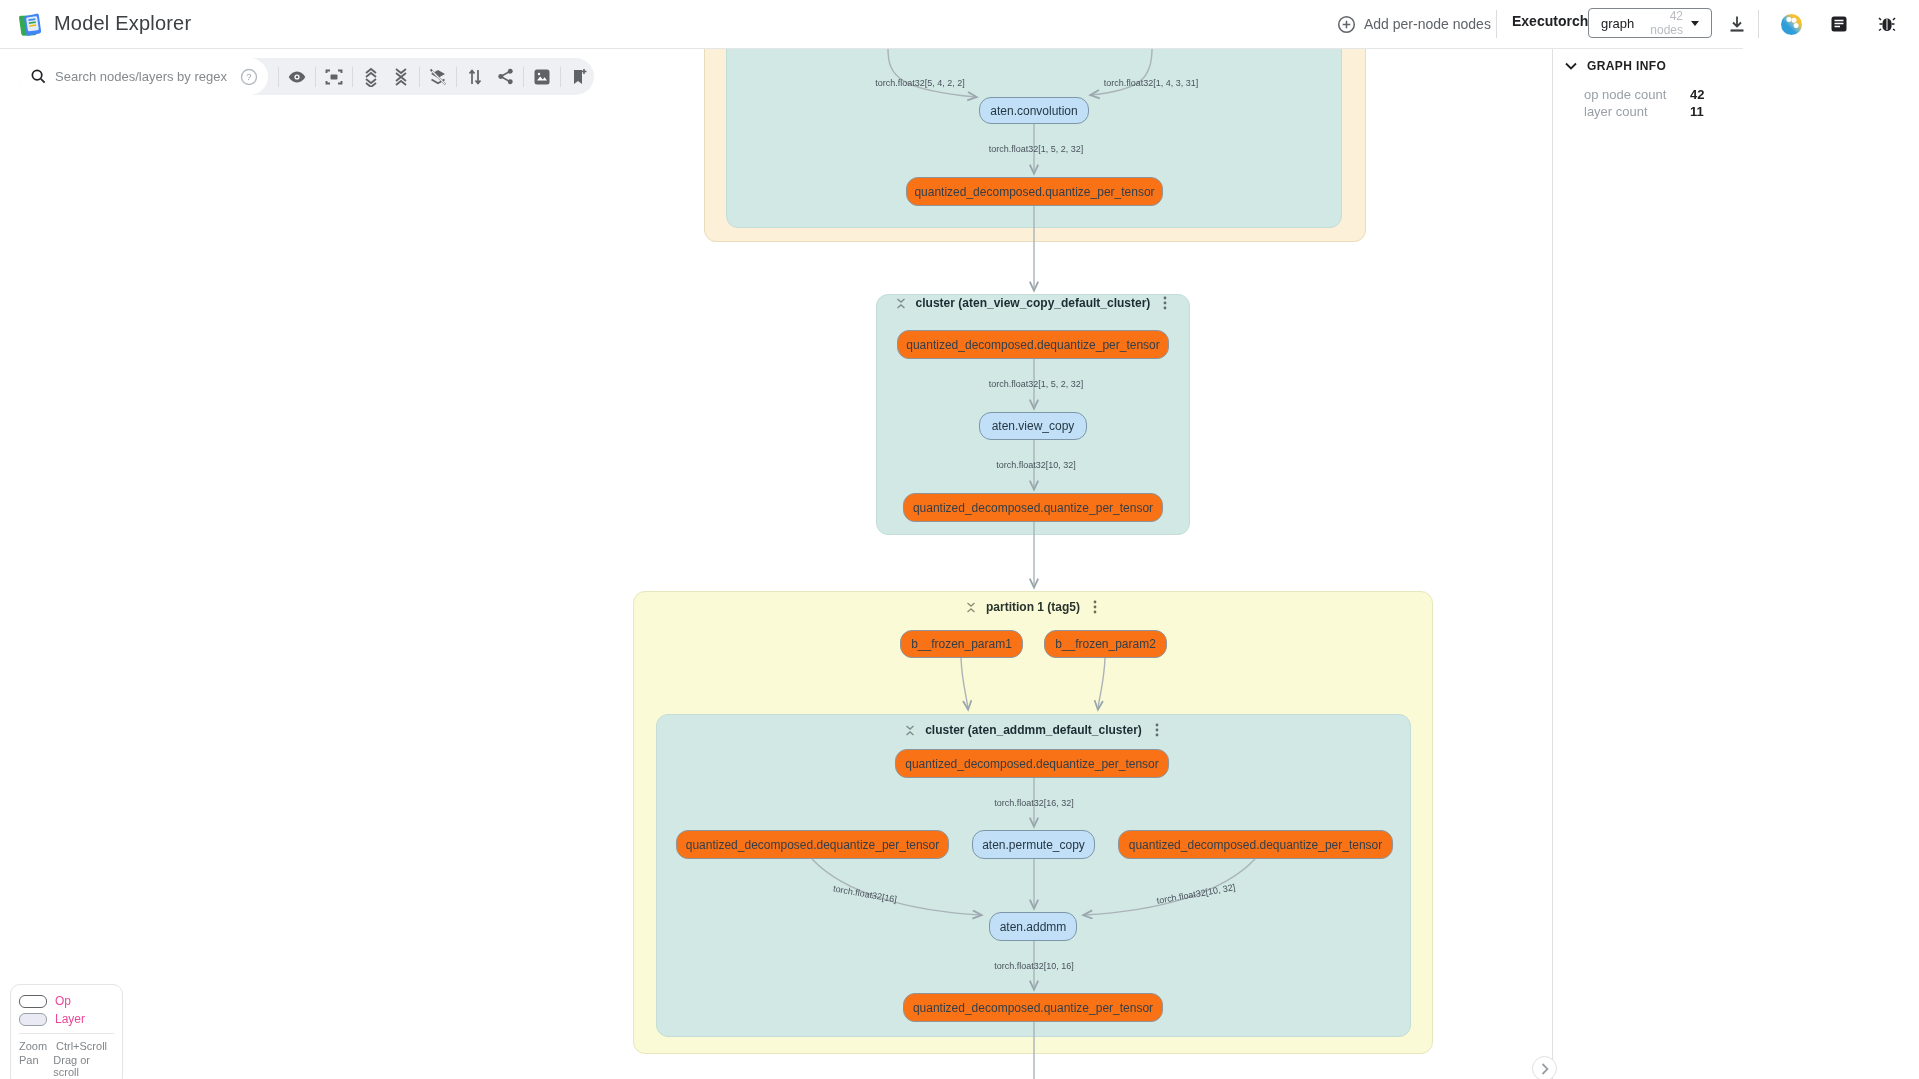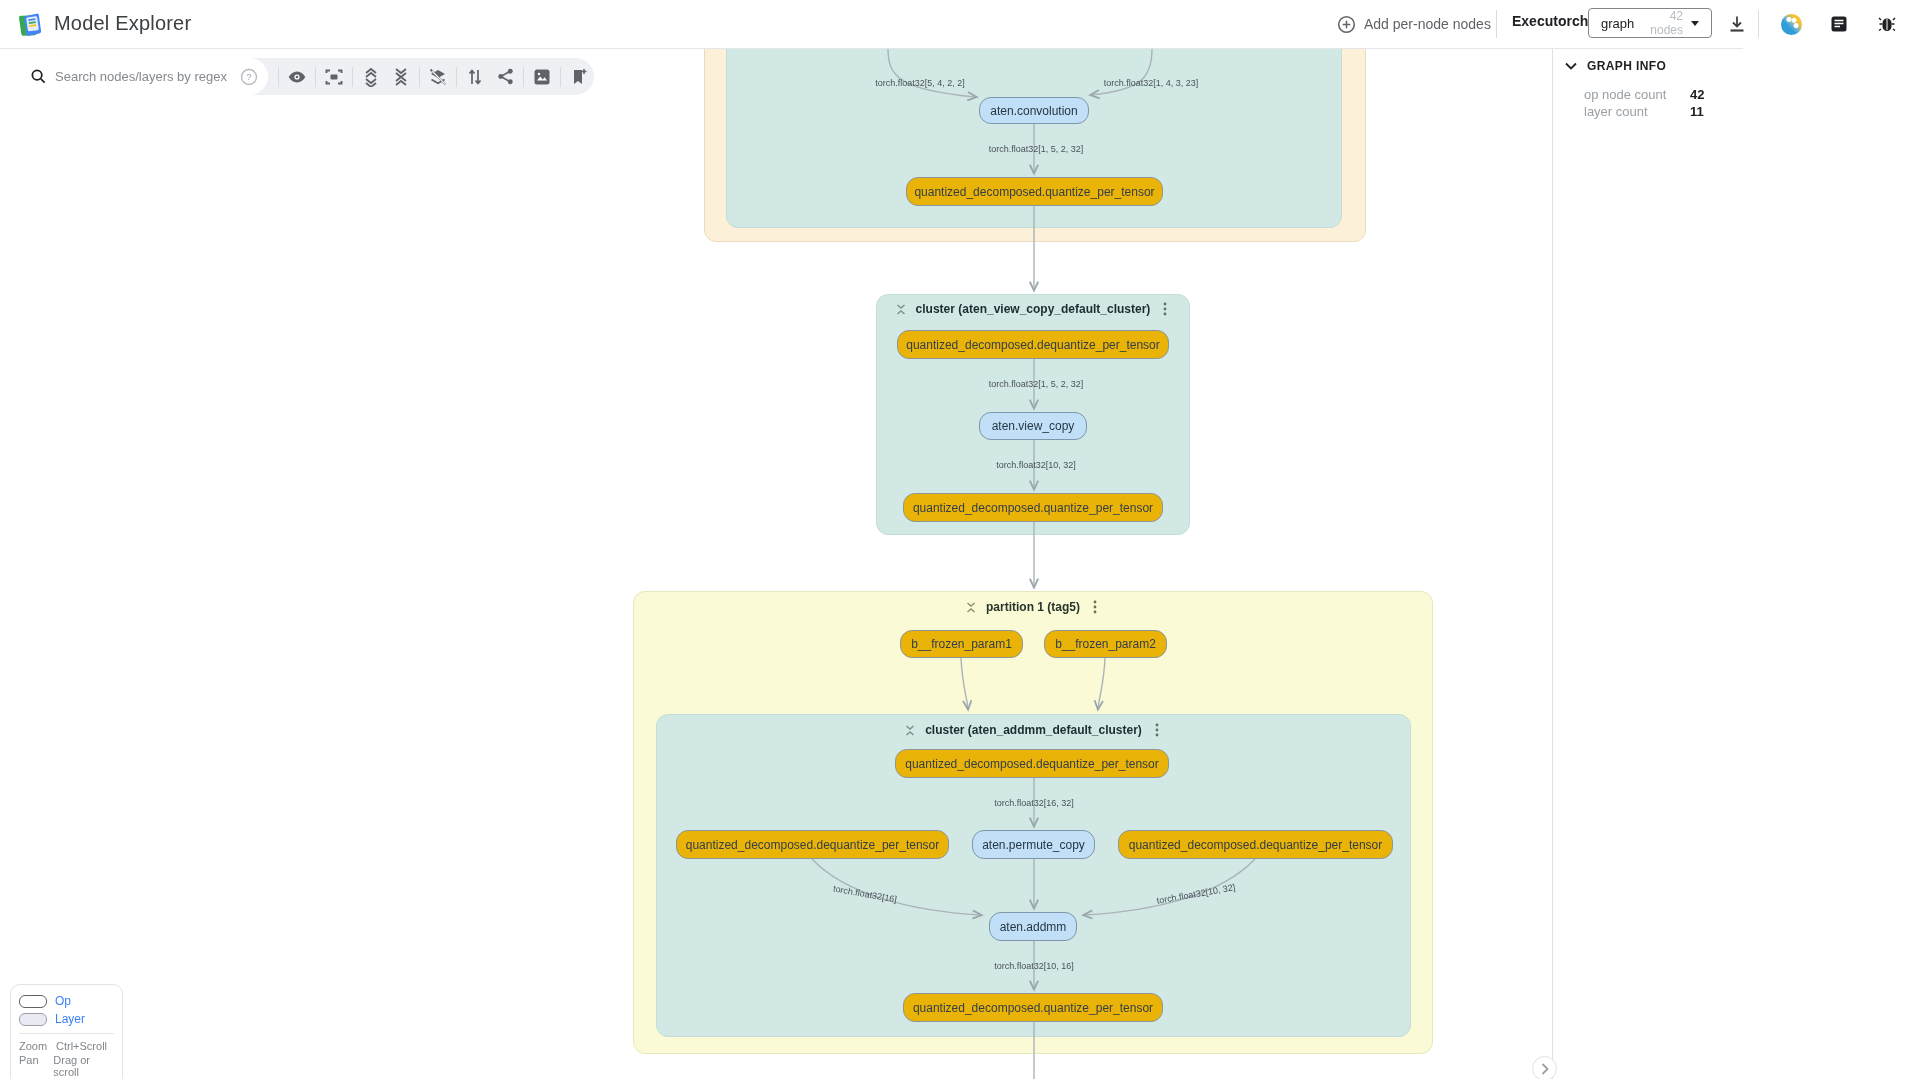--- a/index.html
+++ b/index.html
@@ -51,21 +51,21 @@
   .teal   { background:#d2e8e4; border:1px solid #c3ddd8; }
   .yellow { background:#fafbd6; border:1px solid #e6e7bc; }
 
   .clusterhead { position:absolute; left:0; right:0; display:flex; align-items:center; justify-content:center;
                  gap:9px; height:16px; }
   .clusterhead .ctitle { font-size:12px; font-weight:bold; color:#1c2c33; white-space:nowrap; }
   .headicon, .kebab { width:12px; height:12px; display:flex; align-items:center; justify-content:center; cursor:pointer; }
 
   .node { position:absolute; display:flex; align-items:center; justify-content:center; white-space:nowrap;
           font-size:12px; color:#333e48; border-radius:12px; cursor:pointer; }
-  .node.op   { background:#eab308; border:1px solid #8d959b; }
+  .node.op   { background:#f97316; border:1px solid #8d959b; }
   .node.blue { background:#c1e0f7; border:1px solid #7d96a8; color:#263744; }
 
   .elabel { position:absolute; font-size:9px; color:#49525c; white-space:nowrap;
             transform:translate(-50%,-50%); }
 
   
   .panel { position:absolute; left:1552px; top:49px; width:331px; height:1030px; background:#fff;
            border-left:1px solid #e0e0e0; }
   .ginfo-head { position:absolute; left:12px; top:10px; display:flex; align-items:center; gap:10px; cursor:pointer; }
   .ginfo-head .gi-title { font-size:12px; font-weight:bold; color:#1f1f1f; letter-spacing:.4px; }
@@ -73,21 +73,21 @@
   .gi-row .lab { color:#9aa0a6; width:106px; }
   .gi-row .val { color:#202124; font-weight:bold; }
 
   
   .legend { position:absolute; left:10px; top:935px; width:113px; background:#fff; border:1px solid #e4e4e4;
             border-radius:10px; padding:9px 8px 8px 8px; z-index:30; }
   .leg-row { display:flex; align-items:center; gap:8px; margin-bottom:4px; }
   .swatch { width:28px; height:13px; border-radius:6px; }
   .swatch.op { background:#fff; border:1.4px solid #5f6368; }
   .swatch.layer { background:#e9eaf3; border:1.4px solid #9aa0a6; }
-  .leg-row .ltext { font-size:12px; color:#3b82f6; }
+  .leg-row .ltext { font-size:12px; color:#ec4899; }
   .leg-div { height:1px; background:#e6e6e6; margin:7px 0 6px 0; }
   .hint-row { display:flex; font-size:11px; color:#80868b; margin-top:2px; }
   .hint-row .hk { width:37px; }
 
   
   .collapse-btn { position:absolute; left:1532px; top:1056px; width:25px; height:25px; border-radius:50%;
                   background:#fff; border:1px solid #dfe1e5; display:flex; align-items:center; justify-content:center;
                   cursor:pointer; z-index:60; }
 </style>
 </head>
@@ -228,21 +228,21 @@
     </svg>
   </button>
 </div>
 
 <div class="canvas">
 
   <div class="layerbox cream" style="left:704px; top:-80px; width:662px; height:273px;"></div>
   <div class="layerbox teal" style="left:726px; top:-66px; width:616px; height:245px;"></div>
 
   <div class="layerbox teal" style="left:876px; top:245px; width:314px; height:241px;">
-    <div class="clusterhead" style="top:6px">
+    <div class="clusterhead" style="top:0">
       <span class="headicon">
         <svg width="10" height="11" viewBox="0 0 10 11">
             <path d="M1.5 1l3.5 3 3.5-3M1.5 10l3.5-3 3.5 3" fill="none" stroke="#7d8f8c" stroke-width="1.4"></path>
           </svg>
       </span>
       <span class="ctitle">cluster (aten_view_copy_default_cluster)</span>
       <span class="kebab">
         <svg width="4" height="14" viewBox="0 0 4 14">
             <circle cx="2" cy="2" r="1.4" fill="#5f6d6a"></circle>
             <circle cx="2" cy="7" r="1.4" fill="#5f6d6a"></circle>
@@ -307,21 +307,21 @@
       <path d="M1034,729 L1034,777" marker-end="url(#arr)"></path>
       <path d="M1034,810 L1034,859" marker-end="url(#arr)"></path>
       <path d="M812,810 C845,845 910,862 981,866" marker-end="url(#arr)"></path>
       <path d="M1255,810 C1222,845 1157,862 1084,866" marker-end="url(#arr)"></path>
       <path d="M1034,892 L1034,940" marker-end="url(#arr)"></path>
       <path d="M1034,973 L1034,1031"></path>
     </g>
   </svg>
 
   <div class="elabel" style="left:920px; top:34px;text-align:center;">torch.float32[5, 4, 2, 2]</div>
-  <div class="elabel" style="left:1151px; top:34px;">torch.float32[1, 4, 3, 23]</div>
+  <div class="elabel" style="left:1151px; top:34px;">torch.float32[1, 4, 3, 31]</div>
   <div class="node blue" style="left:979px; top:48px; width:110px; height:27px;">aten.convolution</div>
   <div class="elabel" style="left:1036px; top:100px;">torch.float32[1, 5, 2, 32]</div>
   <div class="node op" style="left:906px; top:128px; width:257px; height:29px;">quantized_decomposed.quantize_per_tensor</div>
 
   <div class="node op" style="left:897px; top:281px; width:272px; height:29px;">quantized_decomposed.dequantize_per_tensor</div>
   <div class="elabel" style="left:1036px; top:335px;">torch.float32[1, 5, 2, 32]</div>
   <div class="node blue" style="left:979px; top:363px; width:108px; height:28px;">aten.view_copy</div>
   <div class="elabel" style="left:1036px; top:416px;">torch.float32[10, 32]</div>
   <div class="node op" style="left:903px; top:444px; width:260px; height:29px;">quantized_decomposed.quantize_per_tensor</div>
 

